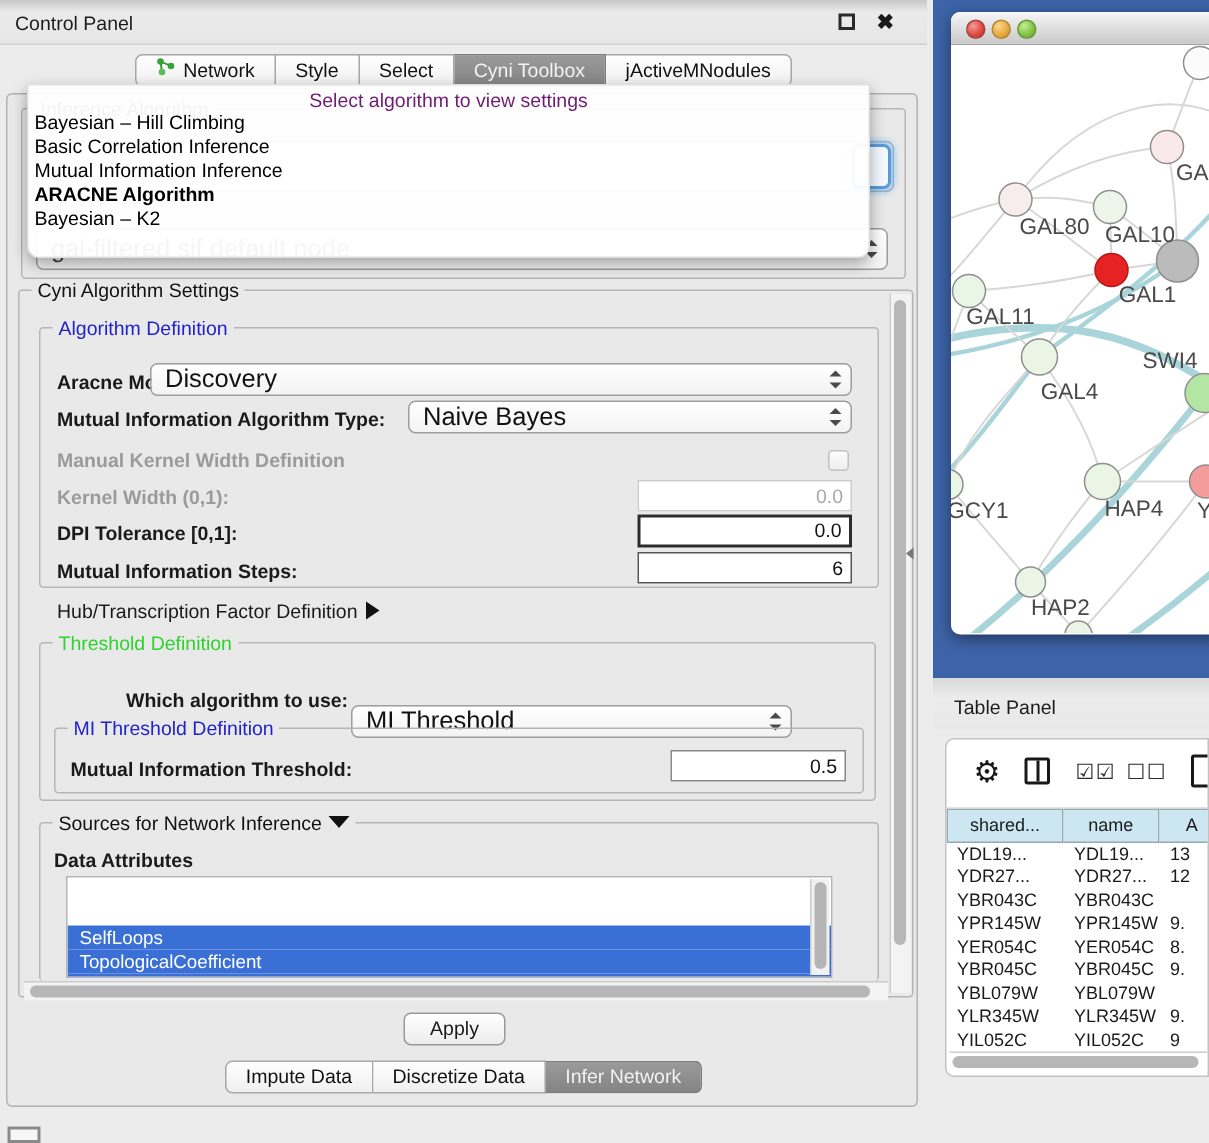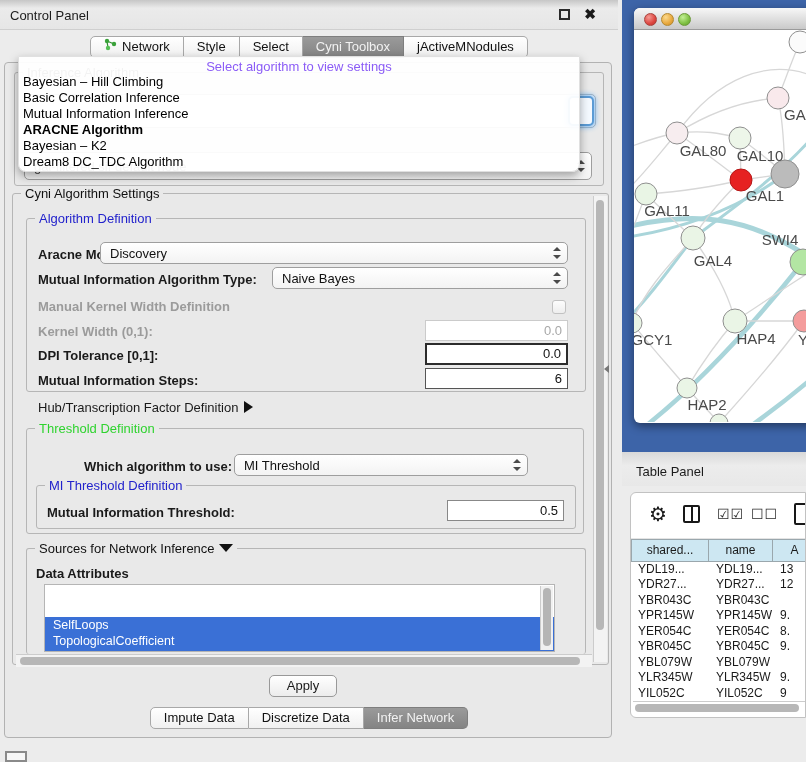--- a/index.html
+++ b/index.html
@@ -32,34 +32,34 @@
 
   #cp-border { left:4px; top:62px; width:608px; height:676px;
     border:1px solid #b2b2b2; border-radius:4px; background:#e9e9e9; }
 
   
   .groupbox { position:absolute; border:1px solid #b6b6b6; border-radius:3px; }
   .glabel { position:absolute; top:-8px; left:8px; background:#e9e9e9; padding:0 4px;
     font-size:13px; color:#111; white-space:nowrap; }
   .combo { position:absolute; background:linear-gradient(#ffffff,#f3f3f3);
     border:1px solid #9e9e9e; border-radius:5px; display:flex; align-items:center; }
-  .combo-text { padding-left:9px; font-size:13px; color:#111; white-space:nowrap; overflow:hidden;text-align:right; }
+  .combo-text { padding-left:9px; font-size:17px; color:#111; white-space:nowrap; overflow:hidden;text-align:right; }
   .combo-arrows { position:absolute; right:7px; top:50%; width:8px; height:12px; transform:translateY(-50%); }
   .combo-arrows::before { content:""; position:absolute; left:1px; top:0;
     border-left:4px solid transparent; border-right:4px solid transparent; border-bottom:4px solid #4a4a4a; }
   .combo-arrows::after { content:""; position:absolute; left:1px; bottom:0;
     border-left:4px solid transparent; border-right:4px solid transparent; border-top:4px solid #4a4a4a; }
   #inference-combo-focus { position:absolute; right:1px; top:1px; width:26px; height:30px;
     border:2px solid #5b9bd5; border-radius:5px; box-shadow:0 0 5px 2px #8ec0ef; background:#f4f9ff; }
 
   
   #algo-popup { left:18px; top:56px; width:562px; height:116px; z-index:40;
     background:rgba(255,255,255,0.95); border:1px solid #e0e0e0;
     border-radius:0 0 8px 8px; box-shadow:0 4px 10px rgba(0,0,0,0.35); }
-  #algo-placeholder { text-align:center; color:#8b5cf6; font-size:13px; padding-top:2px; }
+  #algo-placeholder { text-align:center; color:#701a75; font-size:13px; padding-top:2px; }
   .dd-item { font-size:13px; line-height:16px; padding-left:4px; color:#000; white-space:nowrap; }
   .dd-item.bold { font-weight:bold; }
 
   
   #settings-box { left:12px; top:193px; width:597px; height:472px; background:#e9e9e9; }
   .form-label { position:absolute; font-weight:bold; font-size:13px; color:#1a1a1a; white-space:nowrap; }
   .form-label.dis { color:#9b9b9b; }
   .plain-label { position:absolute; font-size:13px; color:#1a1a1a; white-space:nowrap; }
   .field { position:absolute; background:#fff; font-size:13px; text-align:right;
     padding-right:5px; line-height:19px; color:#111; }
@@ -166,21 +166,20 @@
   </div>
 
   <div id="algo-popup" class="abs">
     <div id="algo-placeholder">Select algorithm to view settings</div>
     <div id="algo-options">
         <div class="dd-item">Bayesian – Hill Climbing</div>
         <div class="dd-item">Basic Correlation Inference</div>
         <div class="dd-item">Mutual Information Inference</div>
         <div class="dd-item bold">ARACNE Algorithm</div>
         <div class="dd-item">Bayesian – K2</div>
-        <div class="dd-item">Dream8 DC_TDC Algorithm</div>
       </div>
   </div>
 
   <div id="settings-box" class="groupbox">
     <span class="glabel">Cyni Algorithm Settings</span>
   </div>
 
   <div class="groupbox" style="left:26px; top:218px; width:560px; height:174px;">
     <span class="glabel" style="color:#2222cc;">Algorithm Definition</span>
   </div>
@@ -204,21 +203,21 @@
   <div class="field" style="left:425px; top:368px; width:143px; height:21px; border:1px solid #555;">6</div>
 
   <span class="plain-label" style="left:38px; top:400px;">
     <span>Hub/Transcription Factor Definition</span><span class="tri-right"></span>
   </span>
 
   <div class="groupbox" style="left:26px; top:428px; width:558px; height:106px;">
     <span class="glabel" style="color:#2fd32f;">Threshold Definition</span>
   </div>
   <span class="form-label" style="left:84px; top:459px;">Which algorithm to use:</span>
-  <div class="combo" style="left:234px; top:454px; width:294px; height:22px;">
+  <div class="combo" style="left:234px; top:470px; width:294px; height:22px;">
     <span class="combo-text">MI Threshold</span>
     <span class="combo-arrows"></span>
   </div>
   <div class="groupbox" style="left:36px; top:485px; width:540px; height:44px;">
     <span class="glabel" style="color:#2222cc;">MI Threshold Definition</span>
   </div>
   <span class="form-label" style="left:47px; top:505px;">Mutual Information Threshold:</span>
   <div class="field" style="left:447px; top:500px; width:117px; height:21px; border:1px solid #888;">0.5</div>
 
   <div class="groupbox" style="left:26px; top:548px; width:560px; height:106px; border-bottom:none;">

